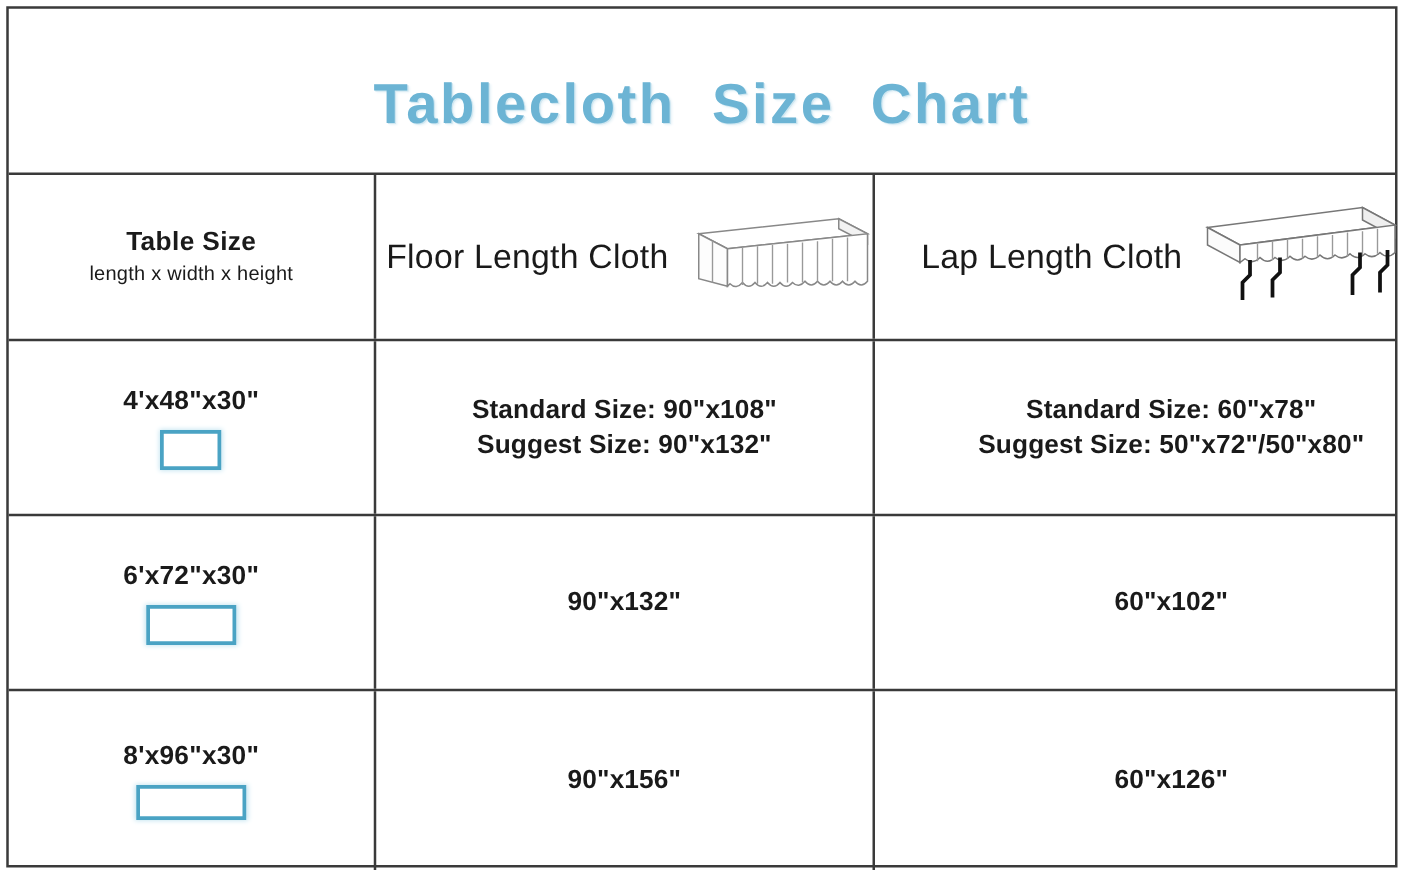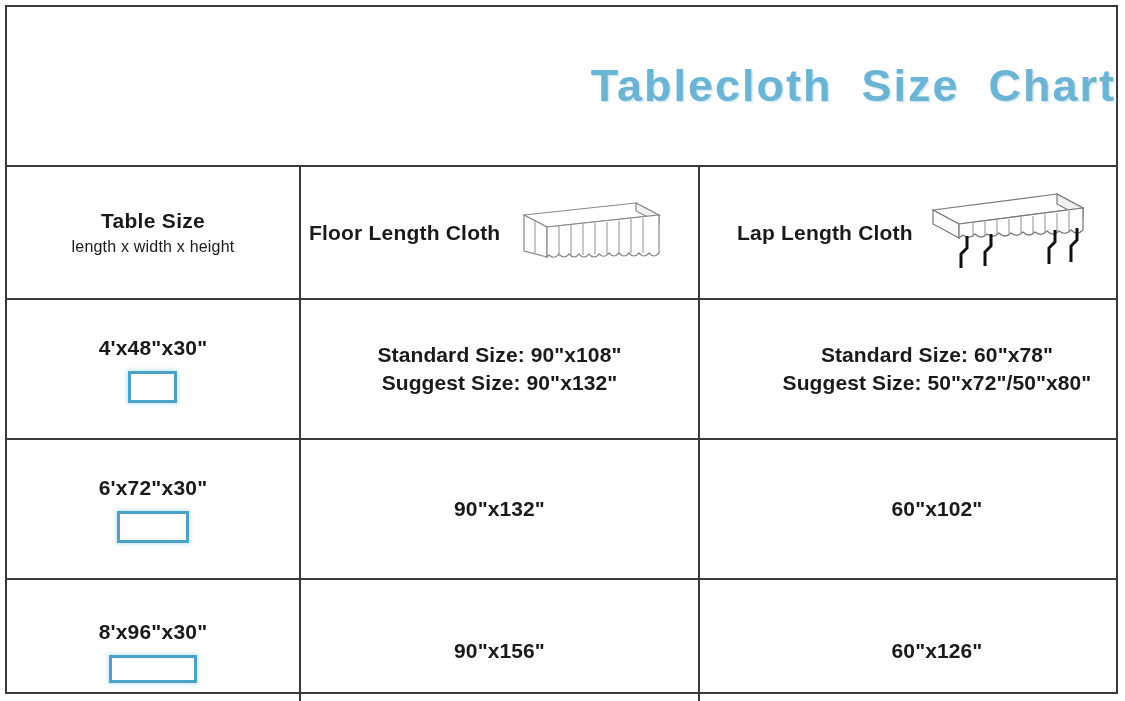--- a/index.html
+++ b/index.html
@@ -21,26 +21,27 @@
     top: 5px;
     width: 1113px;
     height: 689px;
     border: 2px solid #3a3a3a;
     box-sizing: border-box;
     background: #ffffff;
   }
 
   
   .title-row {
-    height: 160px;
+    height: 113px;
     border-bottom: 2px solid #3a3a3a;
     box-sizing: border-box;
     display: flex;
     align-items: center;
-    justify-content: flex-end;
+    justify-content: center;
+    margin-top: 20px;
   }
   .chart-title {
     font-size: 45px;
     font-weight: bold;
     letter-spacing: 2px;
     color: #6cb4d4;
     text-shadow: 1px 1px 0 #cfe7f1, 2px 2px 2px #e8f3f8;
     white-space: pre;
   }
 
@@ -86,22 +87,22 @@
   }
   .hdr-inline {
     display: flex;
     align-items: center;
     justify-content: flex-start;
     width: 100%;
     padding-left: 8px;
     box-sizing: border-box;
   }
   .hdr-label {
-    font-size: 21px;
-    font-weight: bold;
+    font-size: 27px;
+    font-weight: normal;
     letter-spacing: .2px;
     white-space: nowrap;
   }
   .hdr-art { flex: 0 0 auto; margin-left: 4px; }
 
   
   .data-row-1 { height: 140px; }
   .data-row-2 { height: 140px; }
   .data-row-3 { height: 143px; }
 

